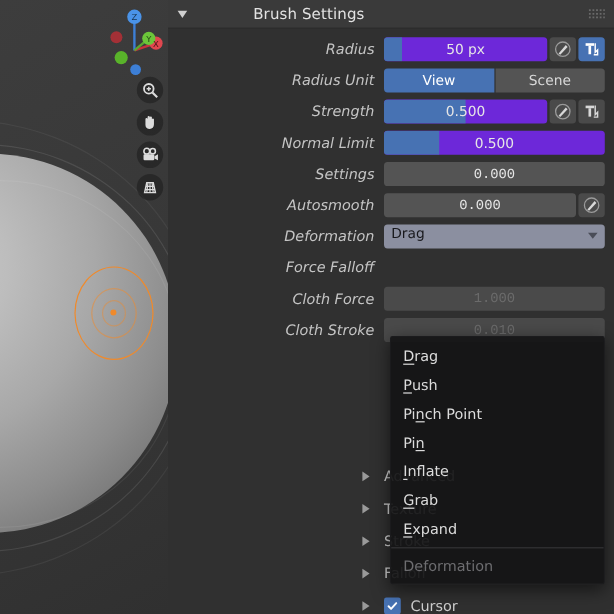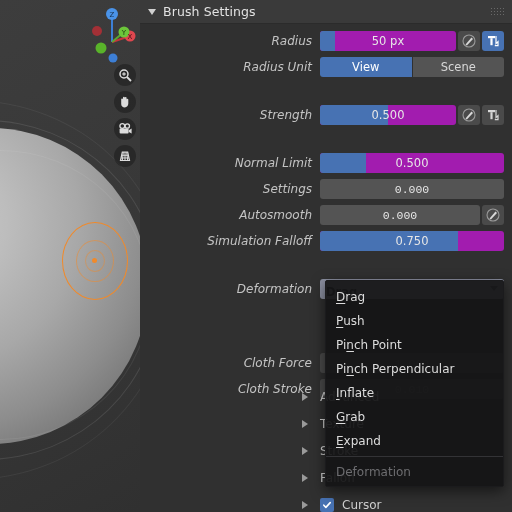--- a/index.html
+++ b/index.html
@@ -56,45 +56,46 @@
 
   
   #panel{
     position:absolute;left:140px;top:0;width:372px;height:512px;
     background:#303030;
   }
   #panel-header{
     position:relative;height:24px;background:#3a3a3a;
     display:flex;align-items:center;padding-left:8px;
     border-bottom:1px solid #2b2b2b;
+    gap:48px;
   }
   #panel-header .tri{
     width:0;height:0;border-left:4.5px solid transparent;border-right:4.5px solid transparent;
     border-top:6px solid #d0d0d0;margin-right:7px;
   }
   #panel-title{color:#e2e2e2;font-size:12.5px;letter-spacing:.1px;}
   #grip{position:absolute;right:8px;top:7px;width:14px;height:9px;
     background-image:
       radial-gradient(circle, #6e6e6e 45%, transparent 46%);
     background-size:3px 3px;background-repeat:repeat;opacity:.9;}
 
   #panel-body{position:relative;padding:6px 8px 0 8px;}
 
   .row{display:flex;align-items:center;height:22px;margin-bottom:4px;}
-  .row.gap{margin-top:26px;}
+  .row.gap{margin-top:4px;}
   .lbl{
     width:172px;text-align:right;padding-right:8px;
     color:#c4c4c4;font-size:12px;white-space:nowrap;flex:none;font-style:italic;
   }
   .ctl{flex:1;display:flex;align-items:center;gap:2px;height:20px;}
 
   
   .slider{
     position:relative;flex:1;height:20px;border-radius:3px;
-    background:#a21caf;overflow:hidden;
+    background:#6d28d9;overflow:hidden;
   }
   .slider .fill{position:absolute;left:0;top:0;bottom:0;background:#4772b3;}
   .slider .val{
     position:absolute;inset:0;display:flex;align-items:center;justify-content:center;
     color:#e6e6e6;font-size:11.5px;z-index:2;
   }
   .slider.plain{background:#545454;font-family:Liberation Mono, monospace;}
 
   
   .toggle{flex:1;display:flex;height:20px;gap:1px;}
@@ -110,21 +111,21 @@
   .ibtn{
     width:22px;height:20px;border-radius:3px;background:#4a4a4a;
     display:flex;align-items:center;justify-content:center;flex:none;
   }
   .ibtn.on{background:#4772b3;}
   .ibtn svg{display:block;}
 
   
   .dropdown{
     flex:1;height:20px;border-radius:3px;background:#8b8fa0;
-    display:flex;align-items:flex-end;padding:0 6px;position:relative;font-weight:bold;
+    display:flex;align-items:flex-start;padding:0 6px;position:relative;
   }
   .dropdown .dtext{color:#18181c;font-size:11.5px;}
   .dropdown .chev{
     position:absolute;right:6px;top:7px;width:0;height:0;
     border-left:4px solid transparent;border-right:4px solid transparent;
     border-top:5px solid #4a4d58;
   }
 
   
   .ghost .slider{background:#4a4a4a;}
@@ -328,41 +329,33 @@
           <div class="ibtn">
             <svg width="14" height="14" viewBox="0 0 14 14">
               <circle cx="7" cy="7" r="6" fill="none" stroke="#9a9a9a" stroke-width="1.1"></circle>
               <path d="M3.5 10.5 L9.5 3.6 L11 5.1 L4.9 11.6 Z" fill="#d8d8d8"></path>
             </svg>
           </div>
         </div>
       </div>
 
 
-      <div class="row">
-        <div class="lbl">Simulation Falloff</div>
-        <div class="ctl">
-          <div class="slider">
-            <div class="fill" style="width:75%"></div>
-            <div class="val">0.750</div>
-          </div>
-        </div>
-      </div>
 
       <div class="row gap">
         <div class="lbl">Deformation</div>
         <div class="ctl">
           <div class="dropdown">
             <span class="dtext">Drag</span>
             <span class="chev"></span>
           </div>
         </div>
       </div>
 
       <div class="row">
+        <div class="lbl">Force Falloff</div>
         <div class="ctl"></div>
       </div>
 
       <div class="row gap ghost">
         <div class="lbl">Cloth Force</div>
         <div class="ctl">
           <div class="slider plain">
             <div class="val">1.000</div>
           </div>
         </div>
@@ -417,21 +410,20 @@
           <span>ush</span>
         </div>
       <div class="mitem">
           <span>Pi</span>
           <span class="u">n</span>
           <span>ch Point</span>
         </div>
       <div class="mitem">
           <span>Pi</span>
           <span class="u">n</span>
-          <span>ch Perpendicular</span>
         </div>
       <div class="mitem">
           <span class="u">I</span>
           <span>nflate</span>
         </div>
       <div class="mitem">
           <span class="u">G</span>
           <span>rab</span>
         </div>
       <div class="mitem">

